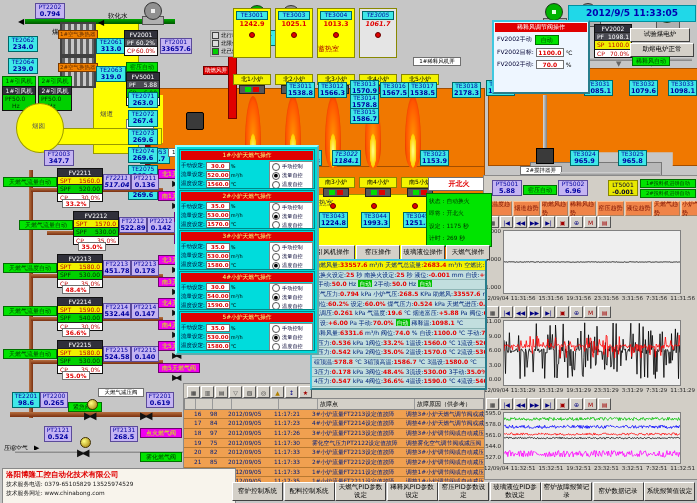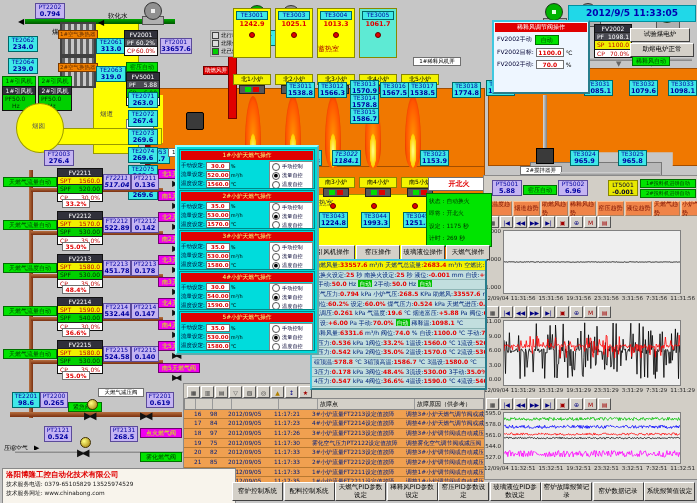--- a/index.html
+++ b/index.html
@@ -113,21 +113,21 @@
       <div class="fvtag">2#引风机</div>
       <div class="fvrow" data-c="g">
           <span>PF</span>
           <span>50.0 Hz</span>
         </div>
     </div>
   </div>
 
   <div class="abs" style="left:16px;top:103px;width:46px;height:48px;border-radius:50%;background:#ffff00;border:1px solid #999900;"></div>
   <span class="abs" style="left:32px;top:122px;font-size:6.5px;color:#555;">烟囱</span>
-  <div class="pt abs" style="left:44px;top:150px;width:28px;"><div>FT2003</div><b>276.4</b></div>
+  <div class="pt abs" style="left:44px;top:150px;width:28px;"><div>FT2003</div><b>347.7</b></div>
   <div class="te abs" style="left:140px;top:148px;width:28px;"><div>TE2053</div><b>745.7</b></div>
 
   <div class="fvb abs" style="left:124px;top:30px;width:32px;">
     <div class="fvtag">FV2001</div>
     <div class="fvrow" data-c="d">
         <span>PF</span>
         <span>60.2%</span>
       </div>
       <div class="fvrow" data-c="w">
         <span>CP</span>
@@ -198,21 +198,21 @@
       <div style="width:36px;height:48px;background:#ffff00;border:1px solid #888800;text-align:center;">
       <div class="te" style="margin:2px 2px 0;">TE3003</div>
       <b class="redv" style="font-size:6.5px;">1025.1</b><br>
       <span class="dot" style="margin-top:4px;"></span>
     </div>
       <div style="width:36px;height:48px;background:#ffff00;border:1px solid #888800;text-align:center;">
       <div class="te" style="margin:2px 2px 0;">TE3004</div>
       <b class="redv" style="font-size:6.5px;">1013.3</b><br>
       <span class="dot" style="margin-top:4px;"></span>
     </div>
-      <div style="width:36px;height:48px;background:#5eead4;border:1px solid #888800;text-align:center;">
+      <div style="width:36px;height:48px;background:#e5e5e5;border:1px solid #888800;text-align:center;font-style:italic;">
       <div class="te" style="margin:2px 2px 0;">TE3005</div>
       <b class="redv" style="font-size:6.5px;">1061.7</b><br>
       <span class="dot" style="margin-top:4px;"></span>
     </div>
   </div>
   <span class="abs" style="left:318px;top:44px;font-size:7px;color:#a00;background:#ffff00;">蓄热室</span>
   <div class="row" style="left:233px;top:74px;gap:4px;">
     <span class="yel" style="width:36px;color:#000;">北1小炉</span>
       <span class="yel" style="width:36px;color:#000;">北2小炉</span>
       <span class="yel" style="width:36px;color:#000;">北3小炉</span>
@@ -256,21 +256,21 @@
       <div class="te" style="width:28px;"><div>TE2076</div><b>269.6</b></div>
   </div>
   <div>
     <div class="te abs" style="width: 27px; left: 286px; top: 82px;"><div>TE3011</div><b>1538.8</b></div>
       <div class="te abs" style="width: 27px; left: 318px; top: 82px;"><div>TE3012</div><b>1566.3</b></div>
       <div class="te abs" style="width: 27px; left: 350px; top: 80px;"><div>TE3013</div><b>1570.9</b></div>
       <div class="te abs" style="width: 27px; left: 350px; top: 94px;"><div>TE3014</div><b>1578.8</b></div>
       <div class="te abs" style="width: 27px; left: 350px; top: 108px;"><div>TE3015</div><b>1586.7</b></div>
       <div class="te abs" style="width: 27px; left: 380px; top: 82px;"><div>TE3016</div><b>1567.5</b></div>
       <div class="te abs" style="width: 27px; left: 408px; top: 82px;"><div>TE3017</div><b>1538.5</b></div>
-      <div class="te abs" style="width: 27px; left: 452px; top: 82px;"><div>TE3018</div><b>1774.8</b></div>
+      <div class="te abs" style="width: 27px; left: 452px; top: 82px;"><div>TE3018</div><b>2178.3</b></div>
   </div>
   <div>
     <div class="te abs" style="width: 27px; left: 293px; top: 150px;"><div>TE3021</div><b>1168.3</b></div>
       <div class="te abs" style="width: 27px; left: 332px; top: 150px; font-style: italic;"><div>TE3022</div><b>1184.1</b></div>
       <div class="te abs" style="width: 27px; left: 420px; top: 150px;"><div>TE3023</div><b>1153.9</b></div>
       <div class="te abs" style="width: 27px; left: 570px; top: 150px;"><div>TE3024</div><b>965.9</b></div>
       <div class="te abs" style="width: 27px; left: 618px; top: 150px;"><div>TE3025</div><b>965.8</b></div>
   </div>
   <div>
     <div class="te abs" style="width: 27px; left: 486px; top: 80px;"><div>TE3030</div><b>1523.1</b></div>
@@ -685,21 +685,21 @@
           </div>
       </div>
       <span class="whitebox abs redv" style="left:62px;top:31px;width:26px;font-size:6px;">33.2%</span>
       <div class="pt abs" style="left:103px;top:6px;width:26px;font-style:italic;"><div>FT2211</div><b>517.04</b></div>
       <div class="pt abs" style="left:131px;top:6px;width:26px;"><div>PT2211</div><b>0.136</b></div>
       <span class="mag abs" style="left:158px;top:1px;width:40px;">北1天燃气阀</span>
       <span class="bow abs" style="left:172px;top:12px;">▶◀</span>
       <span class="mag abs" style="left:158px;top:23px;width:40px;">南1天燃气阀</span>
       <span class="bow abs" style="left:172px;top:34px;">▶◀</span>
     </div>
-      <div style="position:relative;height:43px;">
+      <div style="position:relative;height:43px;margin-left:16px;">
       <span class="pipeh" style="left:31px;top:20px;width:132px;"></span>
       <span class="grn abs" style="left:3px;top:9px;width:52px;">天燃气流量自动</span>
       <div class="fvb abs" style="left:57px;top:0px;width:44px;">
         <div class="fvtag">FV2212</div>
         <div class="fvrow" data-c="y">
             <span>SPT</span>
             <span>1570.0</span>
           </div>
           <div class="fvrow" data-c="g">
             <span>SPF</span>

